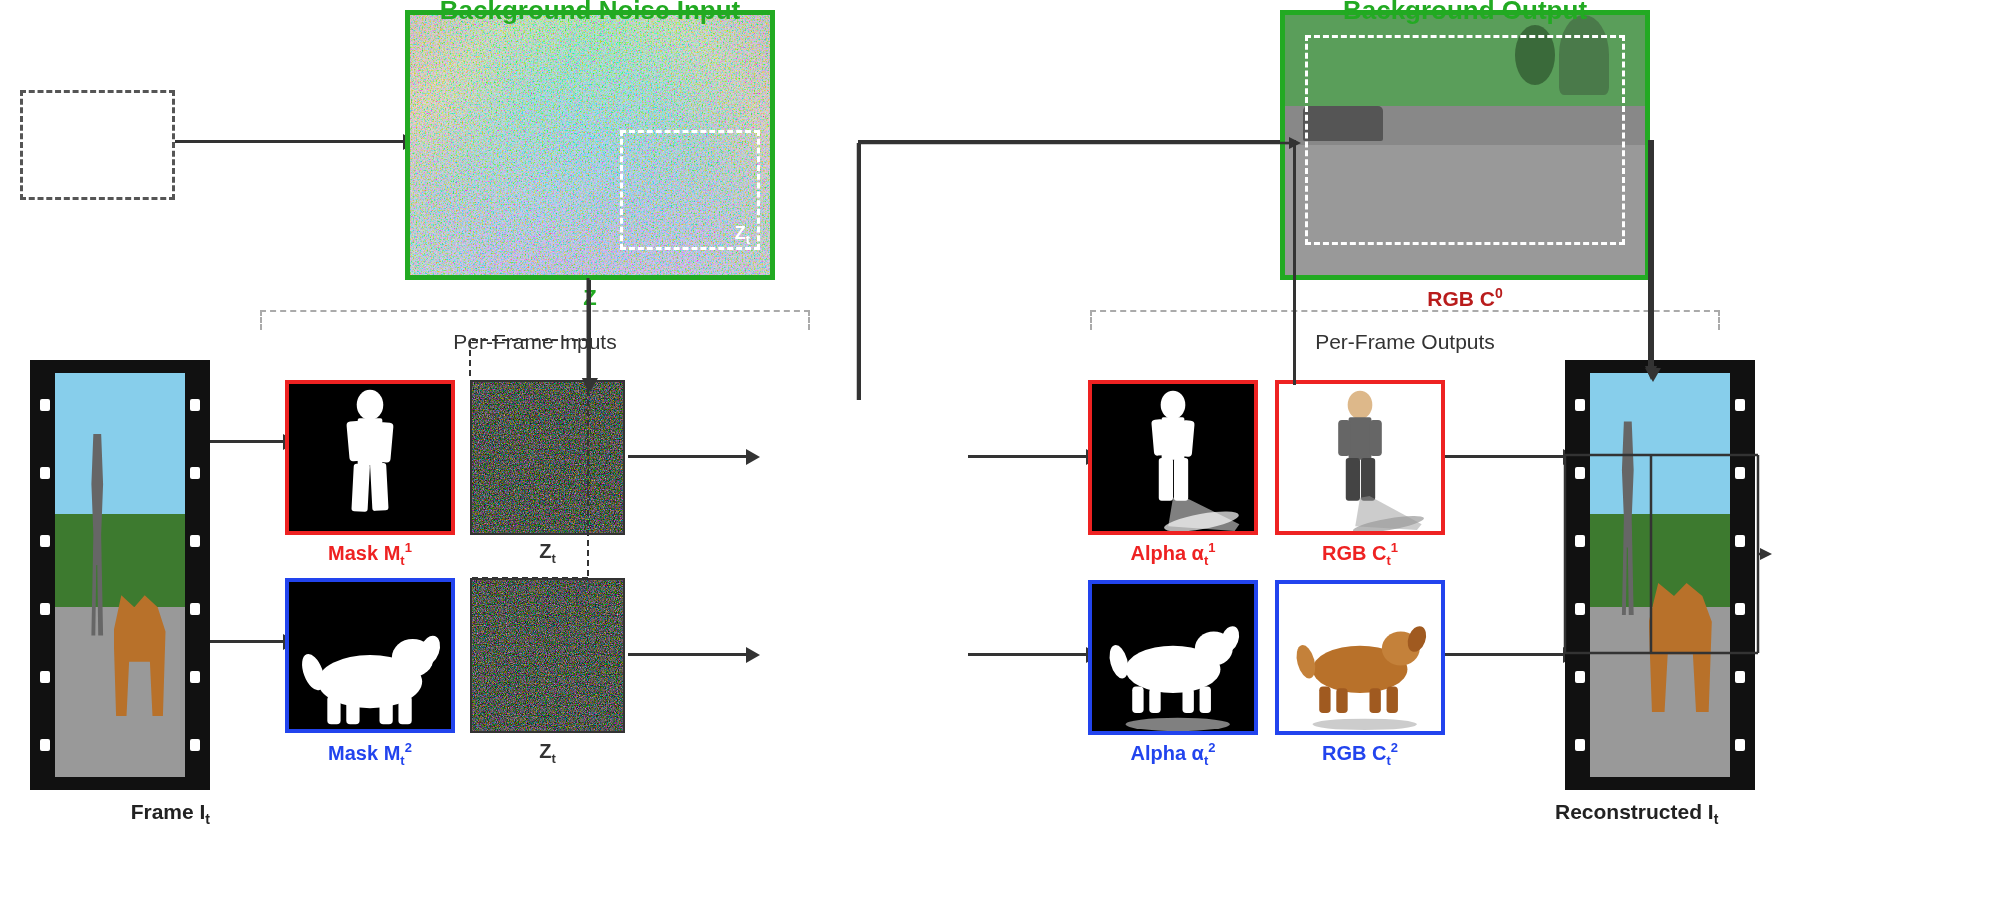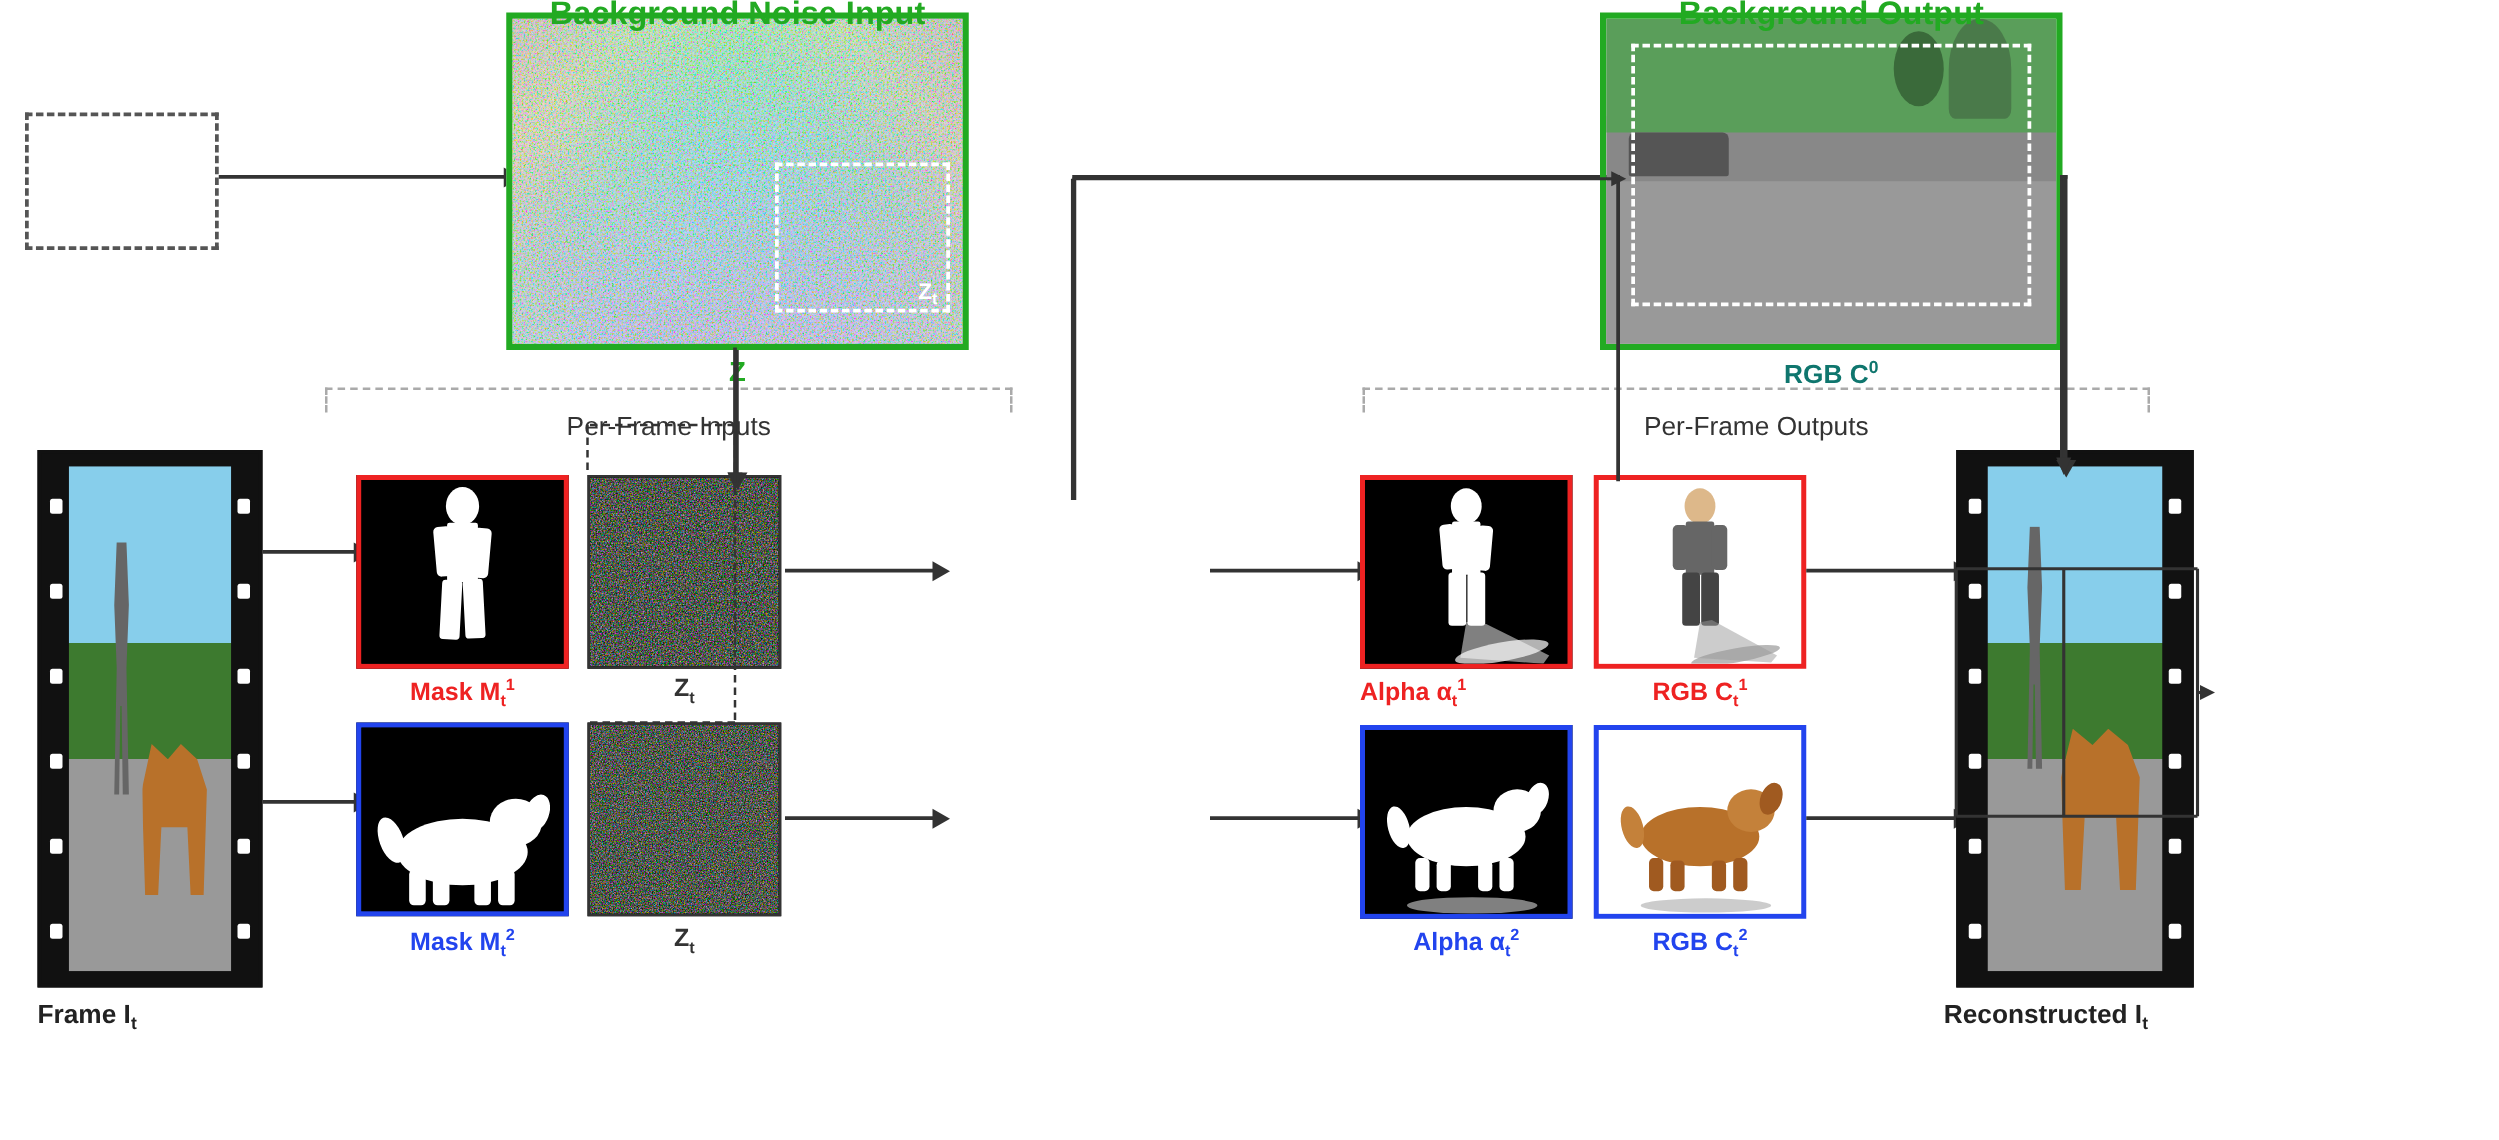--- a/index.html
+++ b/index.html
@@ -78,21 +78,21 @@
     <div style="position:absolute; left:22px; top:10px; right:22px; bottom:10px; overflow:hidden;">
       <div style="width:100%;height:100%; background:linear-gradient(180deg,#87ceeb 0%,#87ceeb 35%,#3d7a2f 35%,#3d7a2f 58%,#999 58%); position:relative;">
 
         <div style="position:absolute; left:25%; top:15%; width:15%; height:50%; background:#666; clip-path:polygon(30% 0%,70% 0%,80% 25%,70% 50%,80% 100%,55% 100%,50% 65%,45% 65%,40% 100%,20% 100%,30% 50%,20% 25%);"></div>
 
         <div style="position:absolute; left:45%; top:55%; width:40%; height:30%; background:#b8712a; clip-path:polygon(0% 30%,15% 0%,40% 10%,60% 0%,85% 10%,100% 30%,95% 100%,75% 100%,70% 55%,30% 55%,25% 100%,5% 100%);"></div>
       </div>
     </div>
   </div>
 
-  <div style="position:absolute; left:30px; top:800px; width:180px; text-align:left; font-size:21px; font-weight:bold; color:#222;">Frame I<sub style="font-size:14px">t</sub></div>
+  <div style="position:absolute; left:30px; top:800px; width:180px; text-align:right; font-size:21px; font-weight:bold; color:#222;">Frame I<sub style="font-size:14px">t</sub></div>
 
   <div style="position:absolute; left:210px; top:440px; width:75px; height:3px; background:#333;">
     <div style="position:absolute; right:-12px; top:50%; transform:translateY(-50%); width:0; height:0; border-top:8px solid transparent; border-bottom:8px solid transparent; border-left:14px solid #333;"></div>
   </div>
 
   <div style="position:absolute; left:210px; top:640px; width:75px; height:3px; background:#333;">
     <div style="position:absolute; right:-12px; top:50%; transform:translateY(-50%); width:0; height:0; border-top:8px solid transparent; border-bottom:8px solid transparent; border-left:14px solid #333;"></div>
   </div>
 
   <div style="position:absolute; left:285px; top:380px; width:170px; height:155px; border:4px solid #ee2222; background:#000;">
@@ -195,41 +195,41 @@
 
       <div style="position:absolute;top:0;right:10%;width:50px;height:80px;background:#4a7a4a;border-radius:50% 50% 10% 10%;"></div>
       <div style="position:absolute;top:10px;right:25%;width:40px;height:60px;background:#3a6a3a;border-radius:50%;"></div>
 
       <div style="position:absolute;top:35%;left:5%;width:80px;height:35px;background:#555;border-radius:5px 5px 2px 2px;"></div>
     </div>
 
     <div style="position:absolute; left:20px; top:20px; right:20px; bottom:30px; border:3px dashed white;"></div>
   </div>
 
-  <div style="position:absolute; left:1280px; top:285px; width:370px; text-align:center; font-size:21px; font-weight:bold; color:#0f766e;">RGB C<sup style="font-size:14px">0</sup></div>
+  <div style="position:absolute; left:1280px; top:285px; width:370px; text-align:center; font-size:21px; font-weight:bold; color:#b91c1c;">RGB C<sup style="font-size:14px">0</sup></div>
 
   <div style="position:absolute; left:1270px; top:-5px; width:390px; text-align:center; font-size:26px; font-weight:bold; color:#22aa22;">Background Output</div>
 
   <div style="position:absolute; left:1088px; top:380px; width:170px; height:155px; border:4px solid #ee2222; background:#000; overflow:hidden;">
     <svg width="100%" height="100%" viewBox="0 0 170 155" xmlns="http://www.w3.org/2000/svg">
       <rect width="170" height="155" fill="black"></rect>
 
       <ellipse cx="85" cy="22" rx="13" ry="15" fill="white"></ellipse>
       <rect x="73" y="35" width="24" height="45" fill="white" rx="2"></rect>
       <rect x="62" y="38" width="13" height="38" fill="white" rx="4" transform="rotate(-5 62 38)"></rect>
       <rect x="95" y="38" width="13" height="38" fill="white" rx="4" transform="rotate(5 95 38)"></rect>
       <rect x="70" y="78" width="15" height="45" fill="white" rx="3"></rect>
       <rect x="86" y="78" width="15" height="45" fill="white" rx="3"></rect>
 
       <ellipse cx="115" cy="145" rx="40" ry="8" fill="white" opacity="0.7" transform="rotate(-10 115 145)"></ellipse>
       <polygon points="85,120 95,118 155,148 150,155 80,150" fill="white" opacity="0.5"></polygon>
     </svg>
   </div>
 
-  <div style="position:absolute; left:1088px; top:540px; width:170px; font-size:20px; font-weight:bold; color:#ee2222;">Alpha α<sub style="font-size:13px">t</sub><sup style="font-size:13px">1</sup></div>
+  <div style="position:absolute; left:1088px; top:540px; width:170px; text-align:center; font-size:20px; font-weight:bold; color:#ee2222;">Alpha α<sub style="font-size:13px">t</sub><sup style="font-size:13px">1</sup></div>
 
   <div style="position:absolute; left:1275px; top:380px; width:170px; height:155px; border:4px solid #ee2222; background:#fff; overflow:hidden;">
     <svg width="100%" height="100%" viewBox="0 0 170 155" xmlns="http://www.w3.org/2000/svg">
       <rect width="170" height="155" fill="white"></rect>
 
       <ellipse cx="85" cy="22" rx="13" ry="15" fill="#ddb88a"></ellipse>
       <rect x="73" y="35" width="24" height="45" fill="#666" rx="2"></rect>
       <rect x="62" y="38" width="13" height="38" fill="#666" rx="4"></rect>
       <rect x="95" y="38" width="13" height="38" fill="#666" rx="4"></rect>
       <rect x="70" y="78" width="15" height="45" fill="#444" rx="3"></rect>

